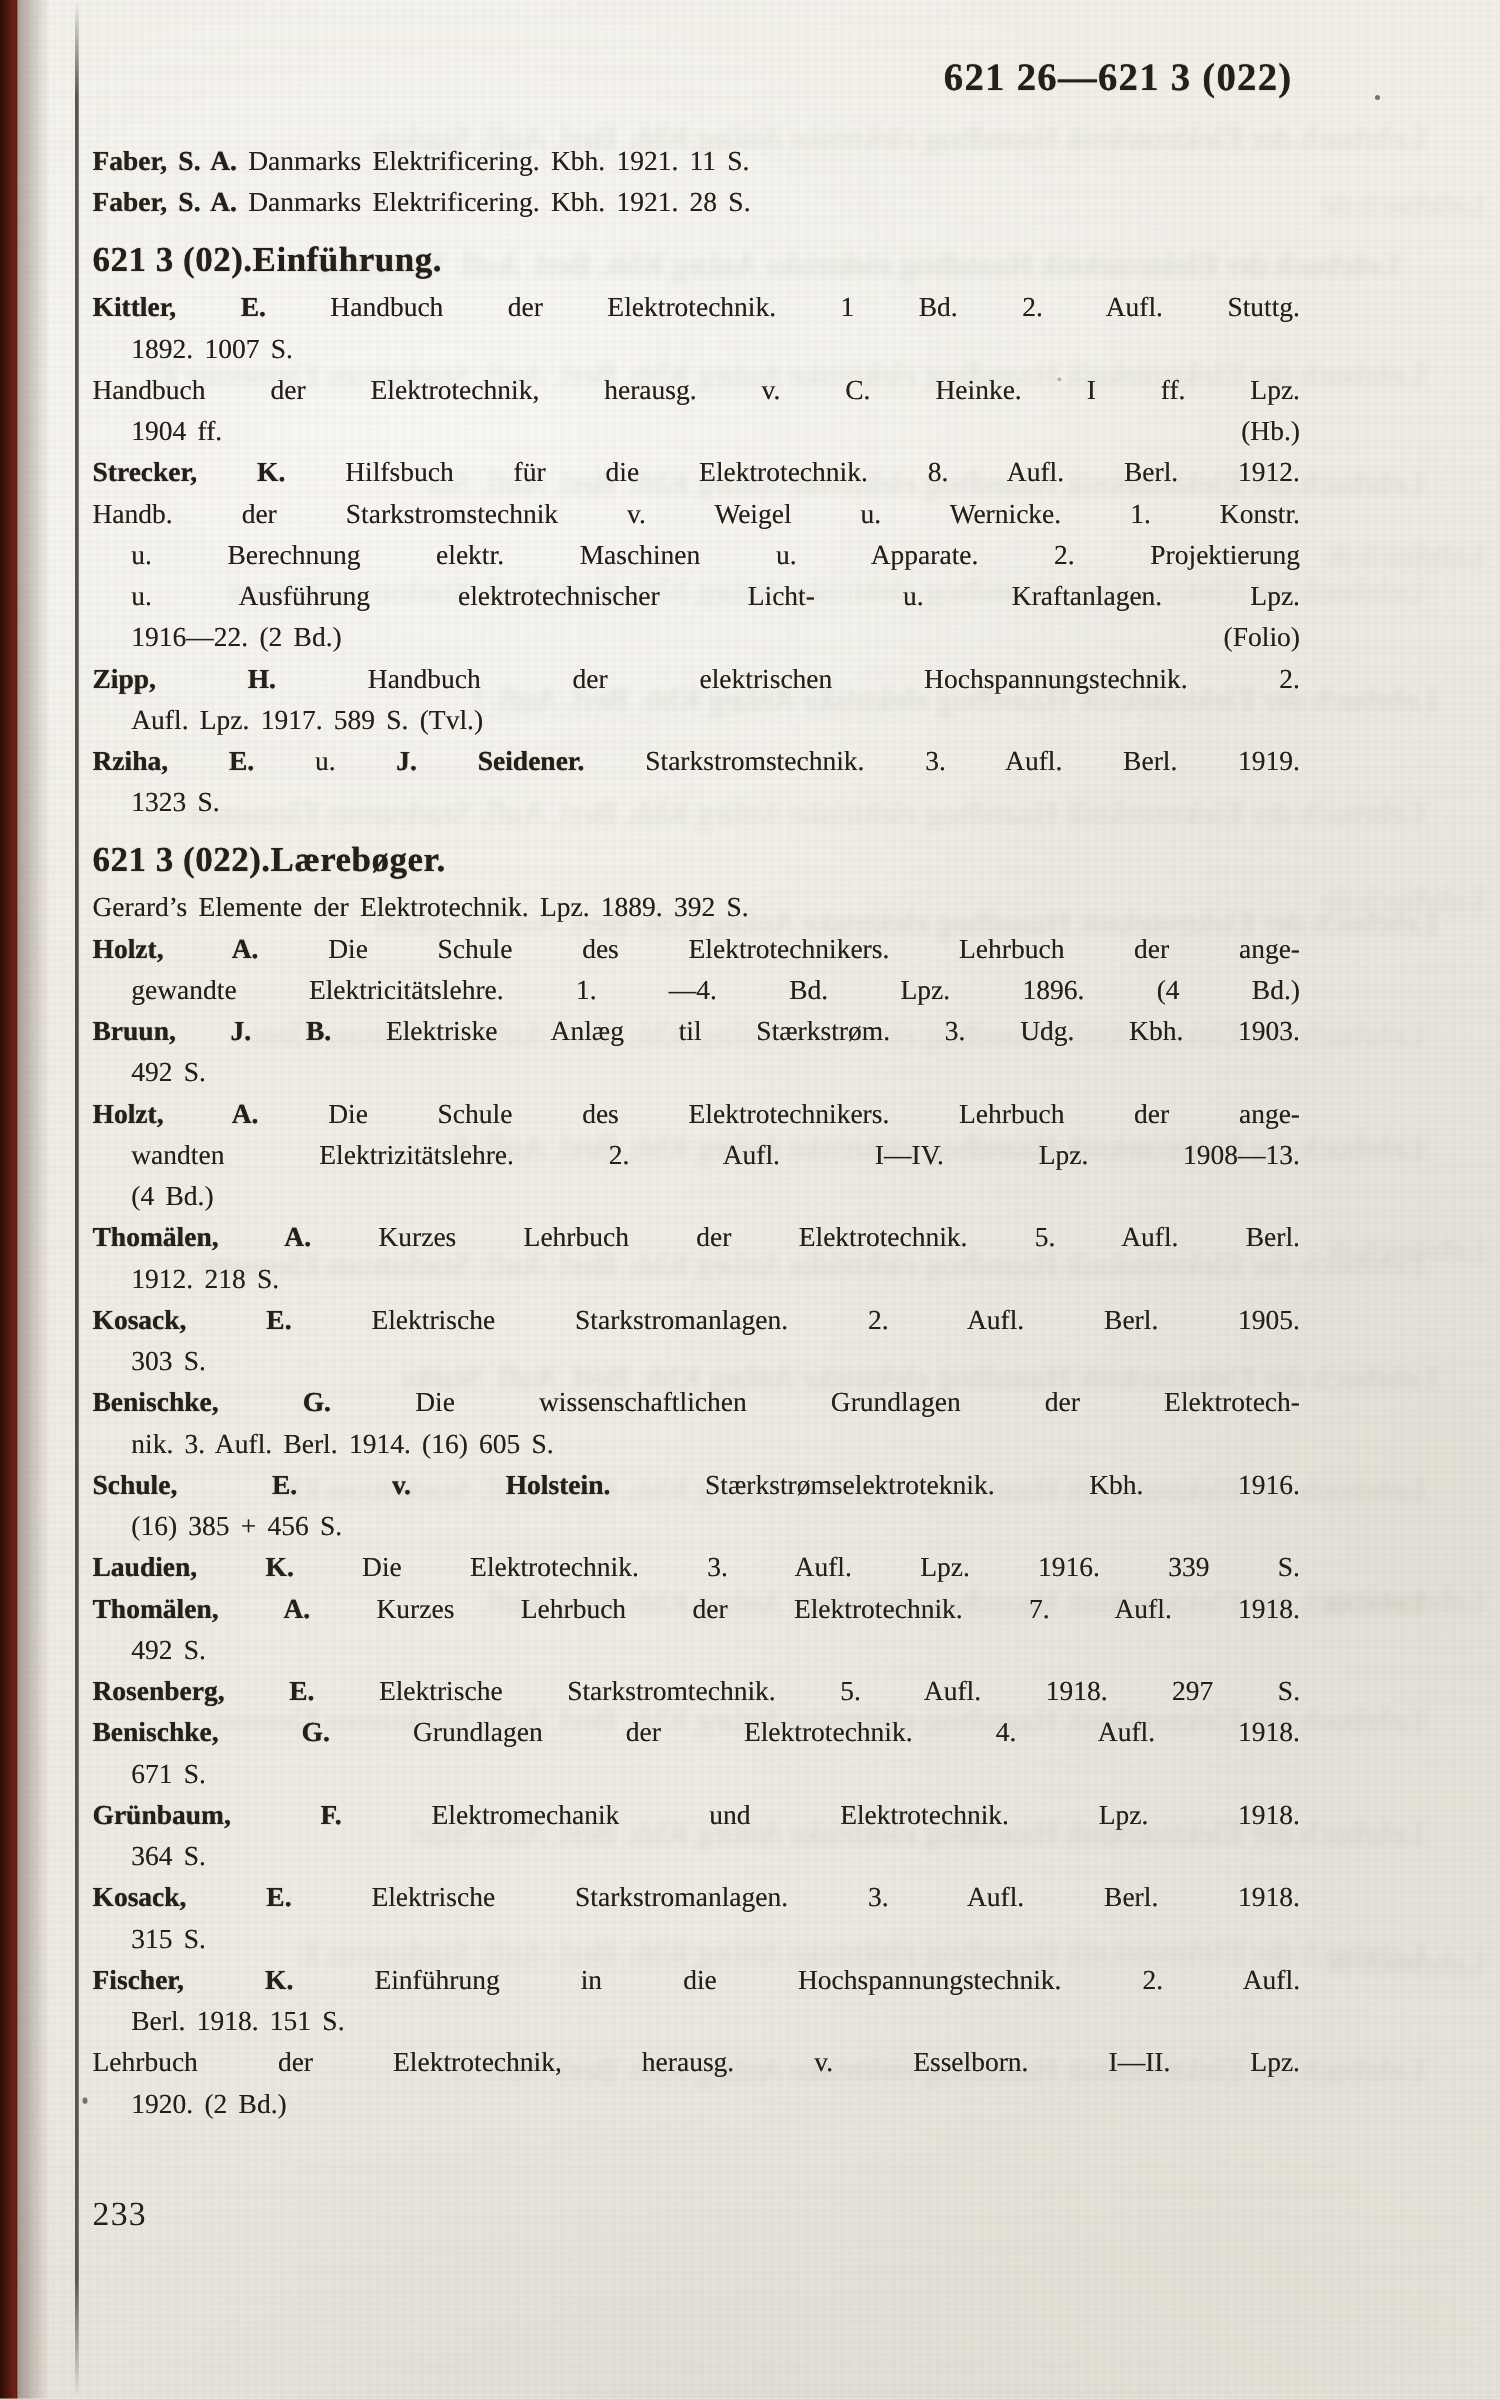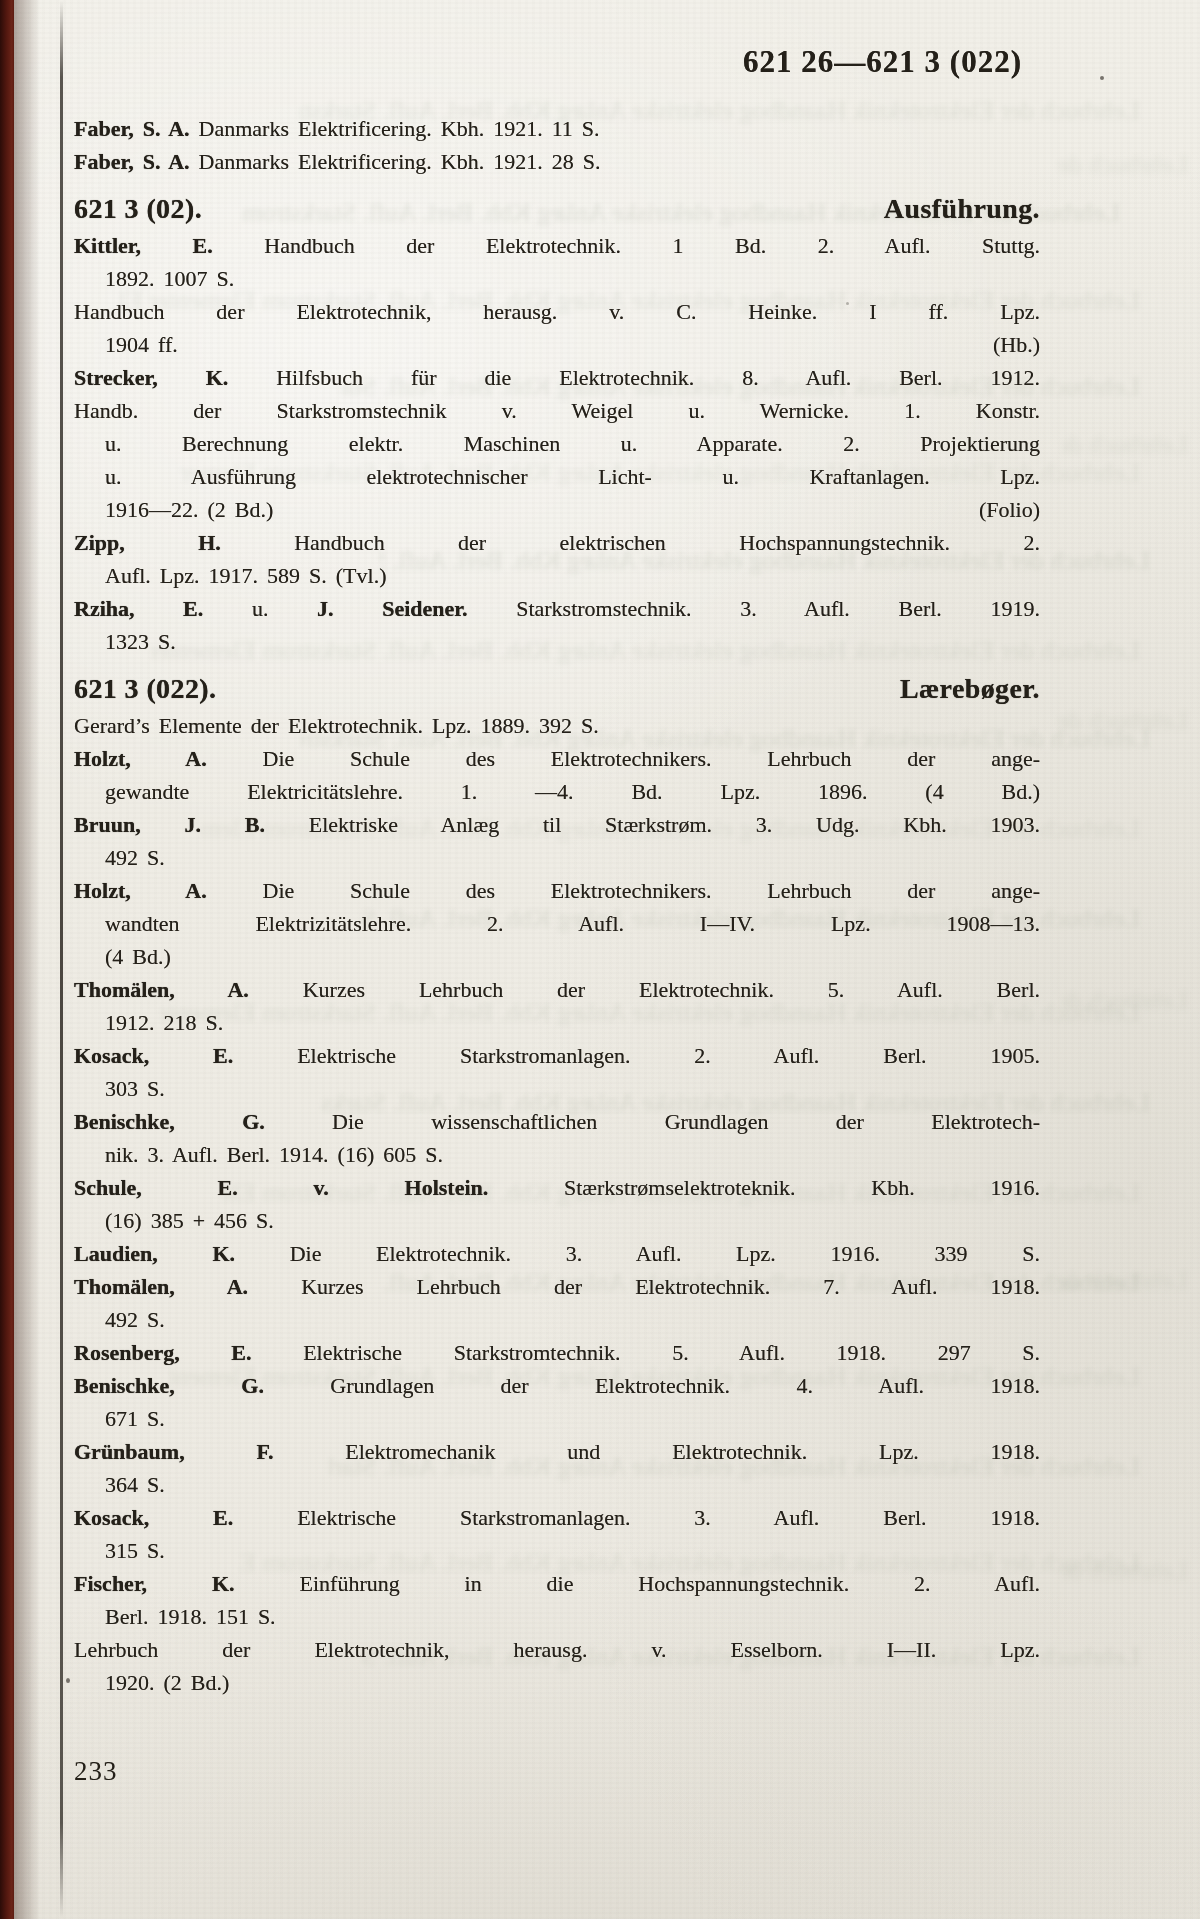--- a/index.html
+++ b/index.html
@@ -26,37 +26,37 @@
   .binding-shadow{
     position:absolute;left:14px;top:0;width:26px;height:1919px;
     background:linear-gradient(90deg,rgba(60,35,25,.38),rgba(60,35,25,0));
   }
   
   .scratch{
     position:absolute;left:60px;top:0;width:3px;height:1919px;
     background:linear-gradient(180deg,rgba(30,26,20,0) 0%,rgba(30,26,20,.72) 4%,rgba(35,30,24,.8) 50%,rgba(30,26,20,.7) 95%,rgba(30,26,20,0) 100%);
   }
   .header{
-    position:absolute;top:44px;left:56px;width:966px;
+    position:absolute;top:44px;left:68px;width:966px;
     text-align:right;font-weight:700;font-size:31px;letter-spacing:1px;
     text-shadow:0 0 .6px rgba(25,22,16,.8);
   }
   .content{
     position:absolute;top:112px;left:74px;width:966px;
   }
   .line{
     height:33px;line-height:33px;font-size:22px;word-spacing:3.5px;
     text-shadow:0 0 .5px rgba(35,30,22,.55);
   }
   .plain{white-space:nowrap;}
   .j{text-align:justify;text-align-last:justify;}
   .ind{padding-left:31px;}
   .flexline{display:flex;justify-content:space-between;white-space:nowrap;}
   .sect{
-    display:flex;justify-content:space-between;white-space:nowrap;
+    display:flex;white-space:nowrap;
     font-weight:700;font-size:28px;height:38px;line-height:38px;
     margin-top:12px;margin-bottom:1px;letter-spacing:.4px;
     text-shadow:0 0 .7px rgba(25,22,16,.85);
   }
   .b{font-weight:700;text-shadow:0 0 .7px rgba(25,22,16,.85);}
   .pageno{
     position:absolute;top:1756px;left:74px;width:966px;text-align:left;
     font-size:27px;letter-spacing:1px;
   }
   
@@ -133,21 +133,21 @@
 <div class="speck s2"></div>
 <div class="speck s3"></div>
 
 <div class="header">621 26—621 3 (022)</div>
 
 <div class="content">
   <div class="line plain"><span class="b">Faber, S. A.</span><span> Danmarks Elektrificering.  Kbh. 1921.  11 S.</span></div>
   <div class="line plain"><span class="b">Faber, S. A.</span><span> Danmarks Elektrificering.  Kbh. 1921.  28 S.</span></div>
   <div class="sect">
       <span>621 3 (02).</span>
-      <span>Ausführung.</span>
+      <span>Einführung.</span>
     </div>
   <div class="line j"><span class="b">Kittler, E.</span><span> Handbuch der Elektrotechnik. 1 Bd. 2. Aufl. Stuttg.</span></div>
   <div class="line plain ind"><span>1892.  1007 S.</span></div>
   <div class="line j"><span>Handbuch der Elektrotechnik, herausg. v. C. Heinke. I ff. Lpz.</span></div>
   <div class="line flexline ind">
       <span>1904 ff.</span>
       <span>(Hb.)</span>
     </div>
   <div class="line j"><span class="b">Strecker, K.</span><span> Hilfsbuch für die Elektrotechnik. 8. Aufl. Berl. 1912.</span></div>
   <div class="line j"><span>Handb. der Starkstromstechnik v. Weigel u. Wernicke. 1. Konstr.</span></div>

